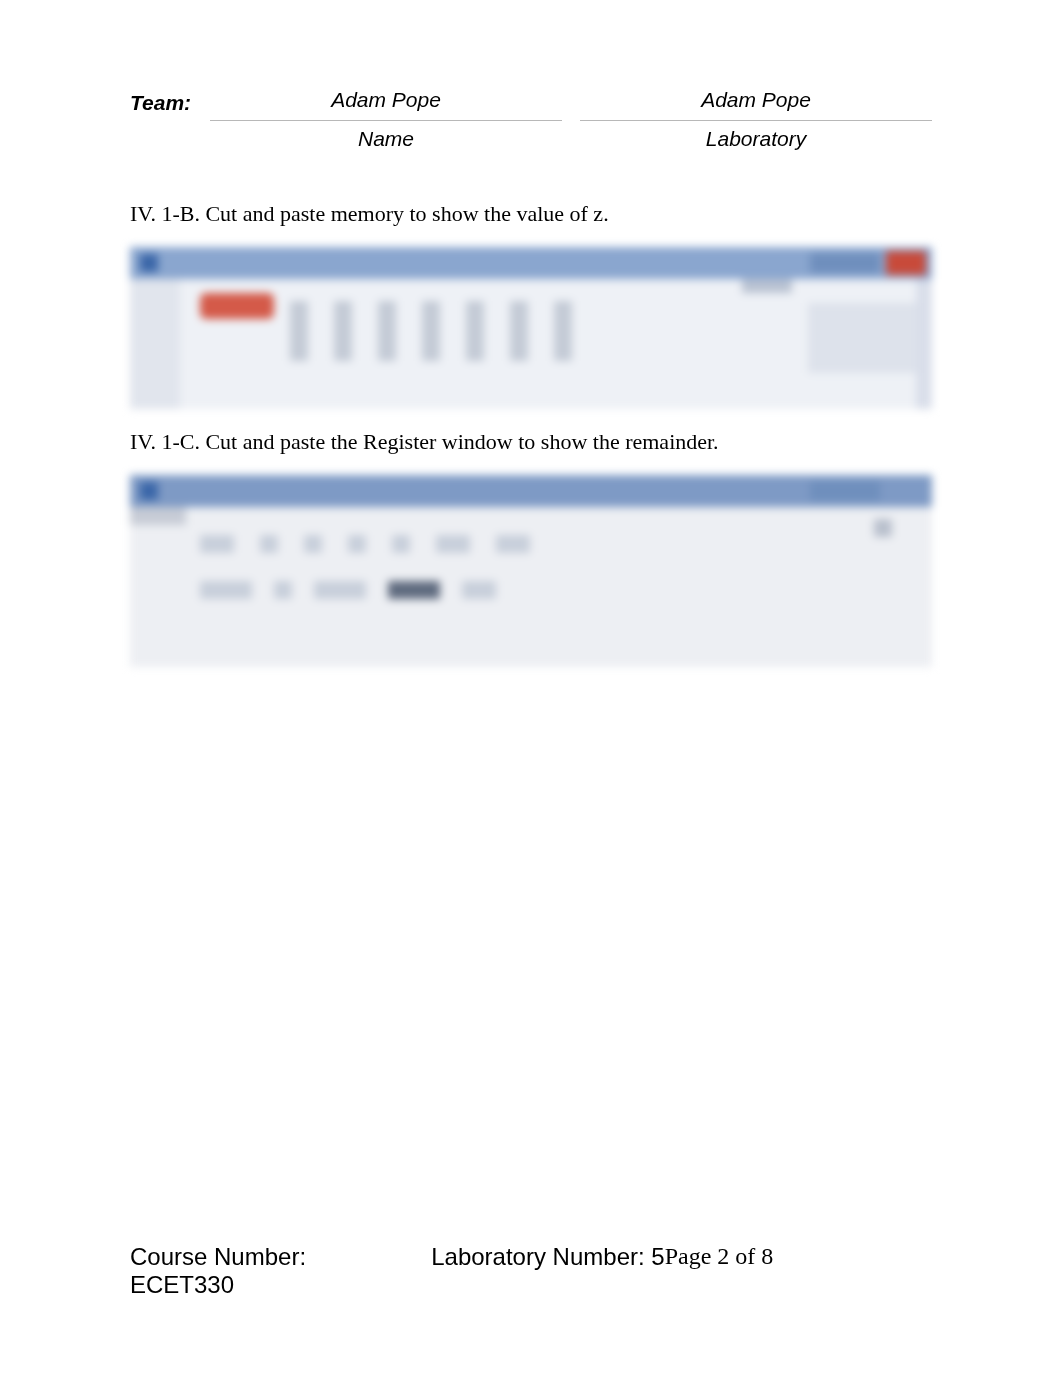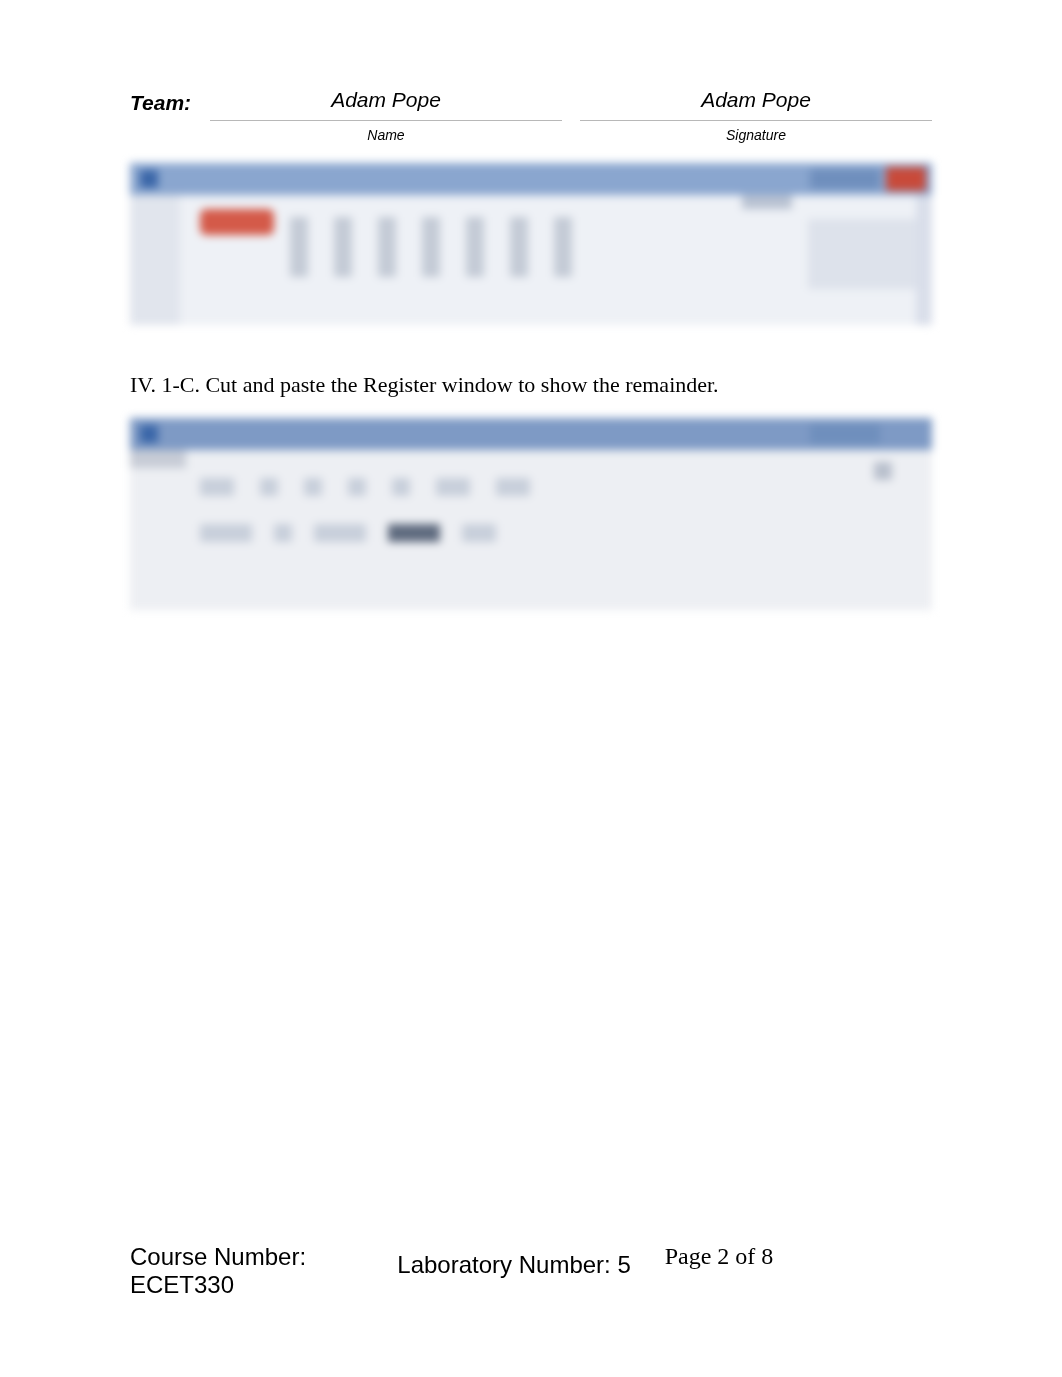--- a/index.html
+++ b/index.html
@@ -28,21 +28,21 @@
   .team-col.name { flex: 1.4; }
   .team-col.prog { flex: 0.65; }
   .team-col.sig  { flex: 1.4; }
   .team-val { font-size: 21px; padding-bottom: 4px; }
   .underline {
     width: 100%;
     height: 1px;
     background: #b8b8b8;
     margin: 4px 0 6px 0;
   }
-  .team-head { font-size: 14px; text-align: center; line-height: 1.15; }
+  .team-head { font-size: 21px; text-align: center; line-height: 1.15; }
 
   .section-heading {
     font-weight: bold;
     font-style: italic;
     font-size: 21px;
     margin-top: 42px;
   }
 
   .task-line {
     font-family: "Times New Roman", Times, serif;
@@ -146,45 +146,49 @@
 
   .footer {
     position: absolute;
     left: 130px; right: 130px;
     bottom: 78px;
     display: flex;
     font-size: 24px;
   }
   .footer .fc { flex: 1; }
   .footer .fc.left { text-align: left; }
-  .footer .fc.center { text-align: left; margin-top: 8px; }
+  .footer .fc.center { text-align: right; }
   .footer .fc.right { text-align: left; font-family: Liberation Serif, serif; }
 </style>
 </head>
 <body>
 
 <div class="page">
 
   <div class="team-table">
     <div class="team-label">Team:</div>
     <div class="team-cols">
       <div class="team-col name">
         <div class="team-val">Adam Pope</div>
         <div class="underline"></div>
         <div class="team-head">Name</div>
       </div>
       <div class="team-col sig">
         <div class="team-val">Adam Pope</div>
         <div class="underline"></div>
-        <div class="team-head">Signature</div>
-      </div>
-    </div>
-  </div>
-
-
+        <div class="team-head">Laboratory</div>
+      </div>
+    </div>
+  </div>
+
+
+  <div class="task-line">
+    <span class="num">IV. 1-B.</span>
+    <span class="txt">Cut and paste memory to show the value of z.</span>
+  </div>
 
   <div class="panel">
     <div class="panel-titlebar">
       <div class="dot"></div>
       <div class="mm"></div>
       <div class="close"></div>
     </div>
     <div class="panel-body memory-body">
       <div class="leftcol"></div>
       <div class="topsmall"></div>
@@ -196,21 +200,21 @@
           <span></span>
           <span></span>
           <span></span>
           <span></span>
       </div>
       <div class="rightpatch"></div>
       <div class="scroll"></div>
     </div>
   </div>
 
-  <div class="task-line" style="margin-top:47px">
+  <div class="task-line" style="margin-top:20px">
     <span class="num">IV. 1-C.</span>
     <span class="txt">Cut and paste the Register window to show the remainder.</span>
   </div>
 
   <div class="panel">
     <div class="panel-titlebar" style="background:#7e9ac5">
       <div class="dot"></div>
       <div class="mm"></div>
     </div>
     <div class="panel-body register-body">

